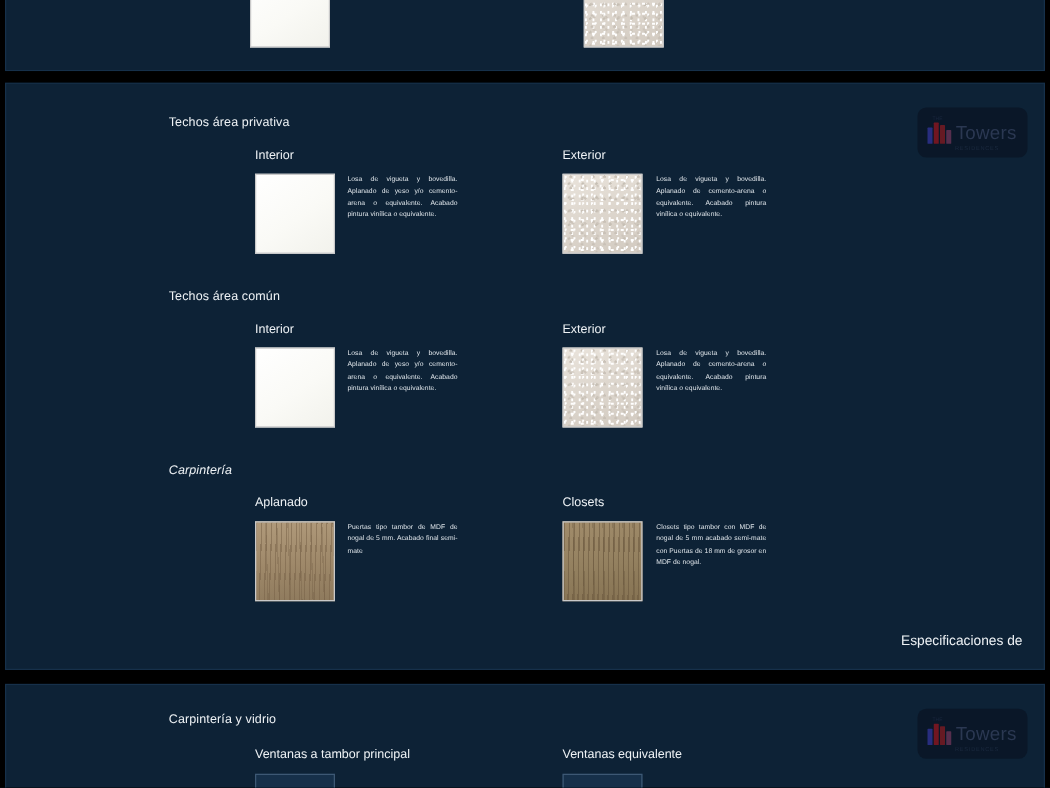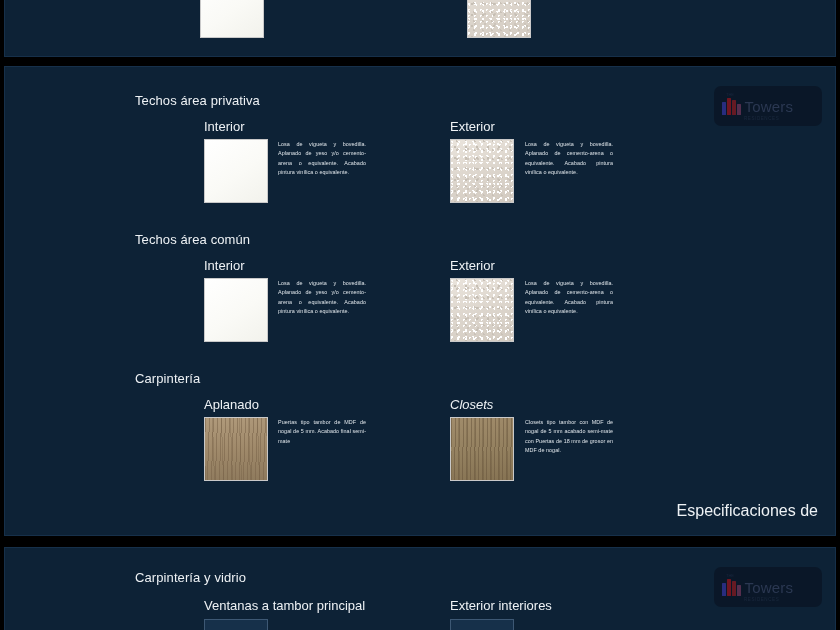--- a/index.html
+++ b/index.html
@@ -45,30 +45,30 @@
     height: 9px;
     background: #000000;
   }
   .gap-1 { top: 57px; }
   .gap-2 { top: 538px; }
 
   
   .group { position: absolute; }
 
   .group-title {
-    font-size: 13px;
+    font-size: 10px;
     font-weight: 400;
     letter-spacing: .1px;
     color: #eef2f5;
     white-space: nowrap;
   }
 
   .sub {
     position: absolute;
-    font-size: 13px;
+    font-size: 10px;
     color: #eef2f5;
     white-space: nowrap;
   }
 
   .swatch {
     position: absolute;
     width: 62px;
     height: 62px;
     border: 1px solid #c9c9c9;
     background-color: #fbfbf8;
@@ -128,29 +128,29 @@
     color: #dfe5ea;
     letter-spacing: .05px;
   }
 
   
   .slide-title {
     position: absolute;
     right: 18px;
     bottom: 14px;
     text-align: left;
-    font-size: 16px;
+    font-size: 11px;
     line-height: 1.45;
     color: #eef2f5;
   }
 
   
   .logo {
     position: absolute;
-    width: 108px;
+    width: 88px;
     height: 40px;
     background: #0a1727;
     border-radius: 7px;
     display: flex;
     align-items: center;
     gap: 4px;
     padding: 0 8px;
     box-sizing: border-box;
     opacity: .92;
     filter: blur(.4px);
@@ -224,28 +224,28 @@
       <div class="group-title">Techos área común</div>
     </div>
     <div class="sub" style="left:200px; top:192px;">Interior</div>
     <div class="swatch tex-plaster" style="left:200px; top:212px;"></div>
     <div class="spec" style="left:274px; top:213px;">Losa de vigueta y bovedilla. Aplanado de yeso y/o cemento-arena o equivalente. Acabado pintura vinílica o equivalente.</div>
 
     <div class="sub" style="left:446px; top:192px;">Exterior</div>
     <div class="swatch tex-stucco" style="left:446px; top:212px;"></div>
     <div class="spec" style="left:521px; top:213px;">Losa de vigueta y bovedilla. Aplanado de cemento-arena o equivalente. Acabado pintura vinílica o equivalente.</div>
 
-    <div class="group" style="left:131px; top:305px;">
+    <div class="group" style="left:131px; top:305px;font-style:italic;">
       <div class="group-title">Carpintería</div>
     </div>
     <div class="sub" style="left:200px; top:331px;">Aplanado</div>
     <div class="swatch tex-wood" style="left:200px; top:351px;"></div>
     <div class="spec" style="left:274px; top:352px;">Puertas tipo tambor de MDF de nogal de 5 mm. Acabado final semi-mate</div>
 
-    <div class="sub" style="left:446px; top:331px;font-style:italic;">Closets</div>
+    <div class="sub" style="left:446px; top:331px;">Closets</div>
     <div class="swatch tex-wood-dark" style="left:446px; top:351px;"></div>
     <div class="spec" style="left:521px; top:352px;">Closets tipo tambor con MDF de nogal de 5 mm acabado semi-mate con Puertas de 18 mm de grosor en MDF de nogal.</div>
 
     <div class="slide-title">
       <div>Especificaciones de</div>
     </div>
   </div>
 
   <div class="gap gap-2"></div>
 
@@ -262,17 +262,17 @@
       <span class="logo-word">Towers</span>
       <span class="logo-sub">RESIDENCES</span>
     </div>
 
     <div class="group" style="left:131px; top:23px;">
       <div class="group-title">Carpintería y vidrio</div>
     </div>
     <div class="sub" style="left:200px; top:51px;">Ventanas a tambor principal</div>
     <div class="swatch" style="left:200px; top:72px; background:#16304a; border-color:#3d5874;"></div>
 
-    <div class="sub" style="left:446px; top:51px;">Exterior interiores</div>
+    <div class="sub" style="left:446px; top:51px;">Ventanas equivalente</div>
     <div class="swatch" style="left:446px; top:72px; background:#16304a; border-color:#3d5874;"></div>
   </div>
 
 </div>
 
 </body></html>

